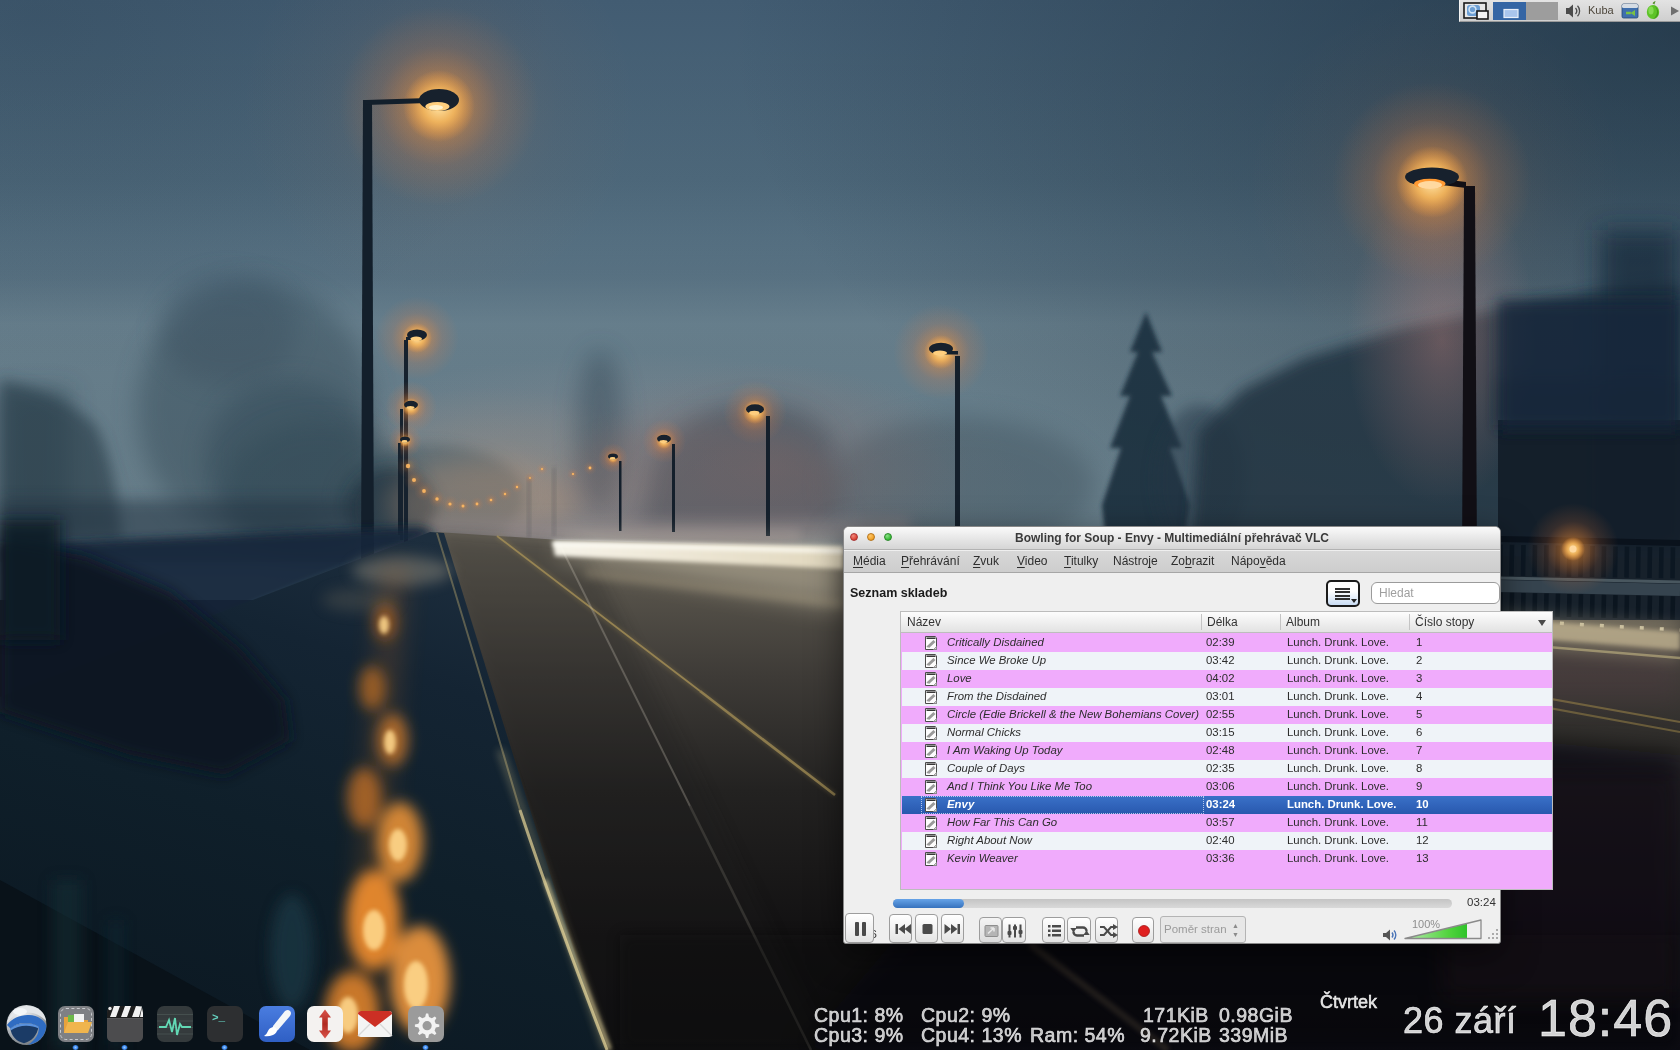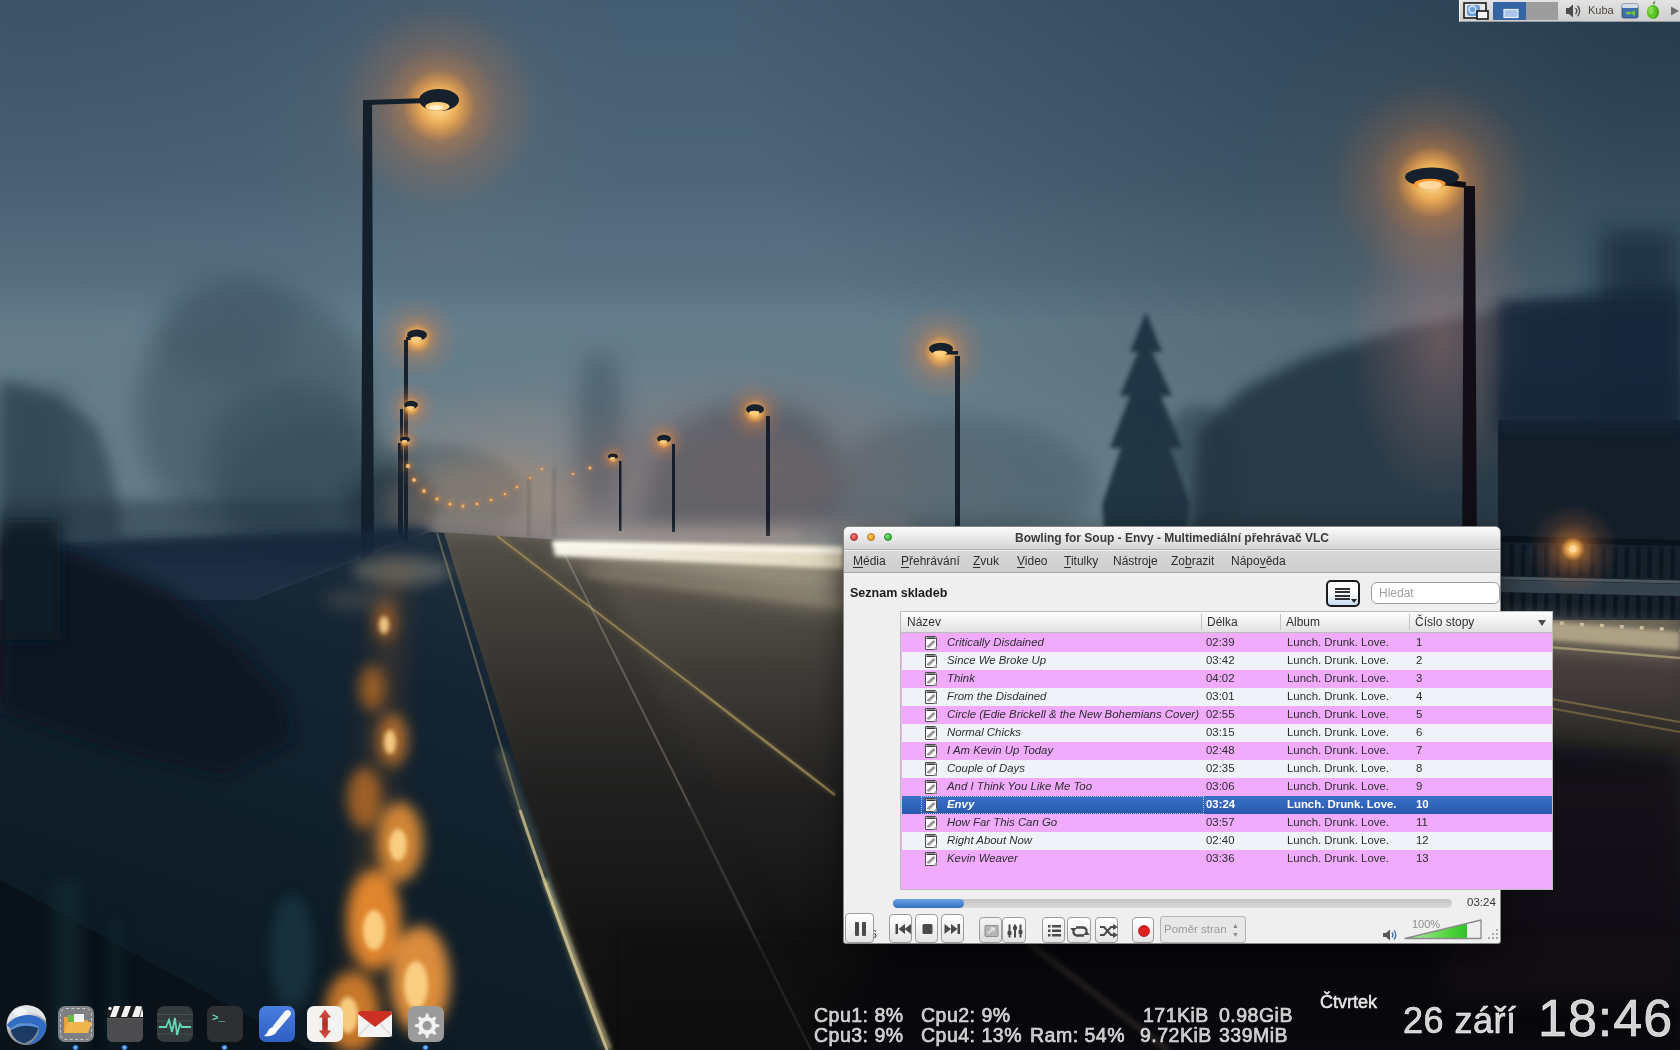--- a/index.html
+++ b/index.html
@@ -550,21 +550,21 @@
           <span class="c3">Lunch. Drunk. Love.</span>
           <span class="c4">2</span>
         </div>
         <div class="row" style="top:58px">
           <svg width="16" height="16" viewBox="0 0 16 16">
             <path d="M2.5,1.5 L12.2,1.5 L13.5,2.8 L13.5,14.5 L2.5,14.5 Z" fill="#fdfdfd" stroke="#4a4a4a" stroke-width="1"></path>
             <path d="M3.5,3.2 L12.5,3.2" stroke="#222" stroke-width="1.4"></path>
             <path d="M4,12 L11,5.5 M5.5,12.5 L12,6.5" stroke="#9a9a9a" stroke-width="1.6"></path>
             <path d="M10.5,14.5 L13.5,14.5 L13.5,11.5 Z" fill="#d2d2d2" stroke="#8a8a8a" stroke-width="0.8"></path>
           </svg>
-          <span class="c1">Think</span>
+          <span class="c1">Love</span>
           <span class="c2">04:02</span>
           <span class="c3">Lunch. Drunk. Love.</span>
           <span class="c4">3</span>
         </div>
         <div class="row alt" style="top:76px">
           <svg width="16" height="16" viewBox="0 0 16 16">
             <path d="M2.5,1.5 L12.2,1.5 L13.5,2.8 L13.5,14.5 L2.5,14.5 Z" fill="#fdfdfd" stroke="#4a4a4a" stroke-width="1"></path>
             <path d="M3.5,3.2 L12.5,3.2" stroke="#222" stroke-width="1.4"></path>
             <path d="M4,12 L11,5.5 M5.5,12.5 L12,6.5" stroke="#9a9a9a" stroke-width="1.6"></path>
             <path d="M10.5,14.5 L13.5,14.5 L13.5,11.5 Z" fill="#d2d2d2" stroke="#8a8a8a" stroke-width="0.8"></path>
@@ -598,21 +598,21 @@
           <span class="c3">Lunch. Drunk. Love.</span>
           <span class="c4">6</span>
         </div>
         <div class="row" style="top:130px">
           <svg width="16" height="16" viewBox="0 0 16 16">
             <path d="M2.5,1.5 L12.2,1.5 L13.5,2.8 L13.5,14.5 L2.5,14.5 Z" fill="#fdfdfd" stroke="#4a4a4a" stroke-width="1"></path>
             <path d="M3.5,3.2 L12.5,3.2" stroke="#222" stroke-width="1.4"></path>
             <path d="M4,12 L11,5.5 M5.5,12.5 L12,6.5" stroke="#9a9a9a" stroke-width="1.6"></path>
             <path d="M10.5,14.5 L13.5,14.5 L13.5,11.5 Z" fill="#d2d2d2" stroke="#8a8a8a" stroke-width="0.8"></path>
           </svg>
-          <span class="c1">I Am Kevin Up Today</span>
+          <span class="c1">I Am Waking Up Today</span>
           <span class="c2">02:48</span>
           <span class="c3">Lunch. Drunk. Love.</span>
           <span class="c4">7</span>
         </div>
         <div class="row alt" style="top:148px">
           <svg width="16" height="16" viewBox="0 0 16 16">
             <path d="M2.5,1.5 L12.2,1.5 L13.5,2.8 L13.5,14.5 L2.5,14.5 Z" fill="#fdfdfd" stroke="#4a4a4a" stroke-width="1"></path>
             <path d="M3.5,3.2 L12.5,3.2" stroke="#222" stroke-width="1.4"></path>
             <path d="M4,12 L11,5.5 M5.5,12.5 L12,6.5" stroke="#9a9a9a" stroke-width="1.6"></path>
             <path d="M10.5,14.5 L13.5,14.5 L13.5,11.5 Z" fill="#d2d2d2" stroke="#8a8a8a" stroke-width="0.8"></path>

